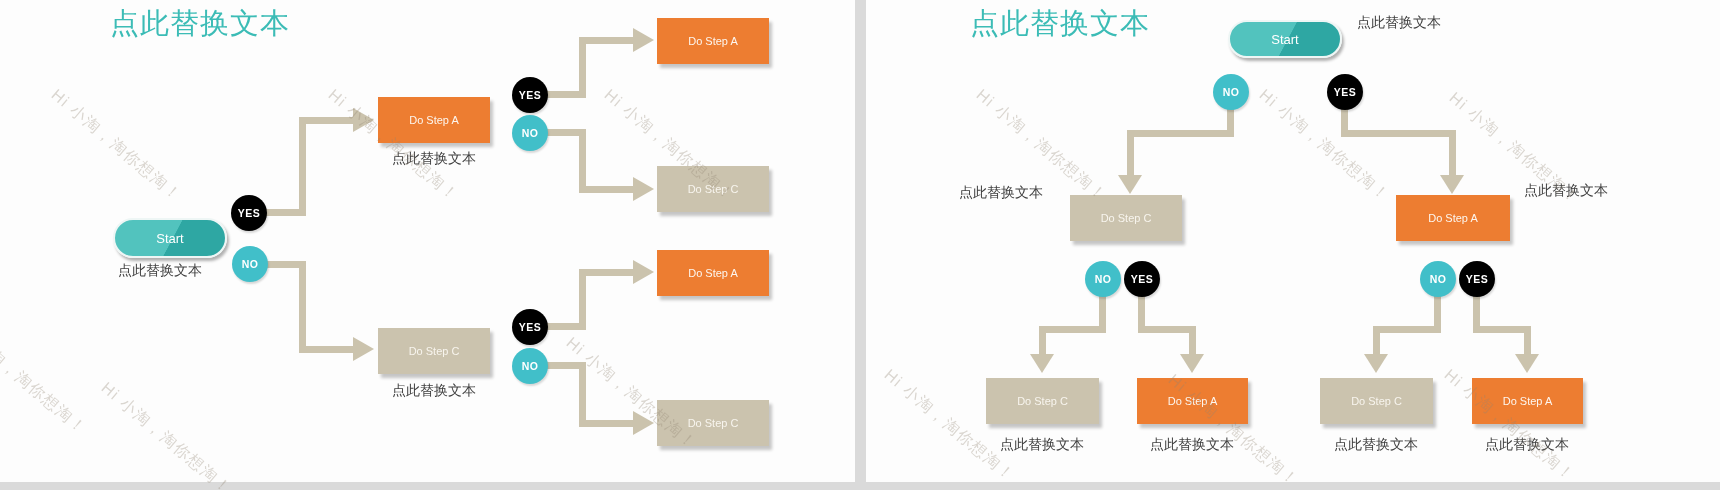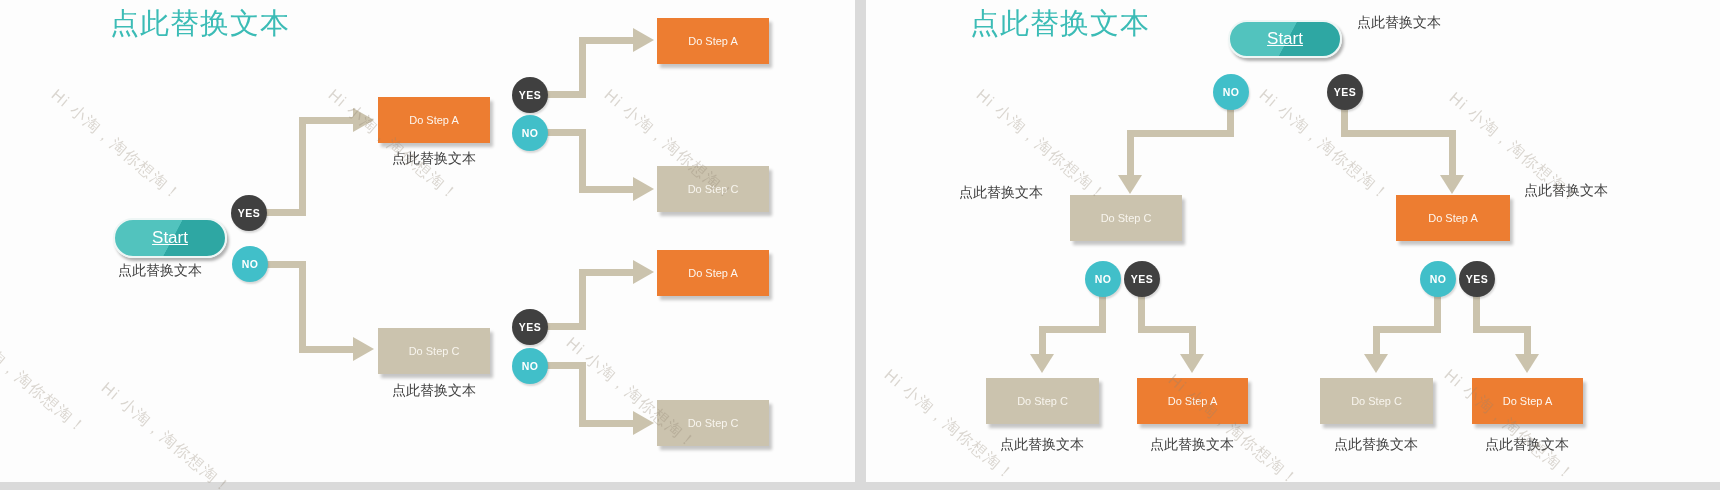--- a/index.html
+++ b/index.html
@@ -4,29 +4,29 @@
 <style>
   html,body{margin:0;padding:0;background:#ffffff;}
   .stage{position:relative;width:1720px;height:490px;overflow:hidden;background:#dadada;
          font-family:"Liberation Sans","DejaVu Sans",sans-serif;}
   .stage *{box-sizing:border-box;}
   .slide{position:absolute;top:0;height:482px;background:#fdfdfd;}
   #slide-left{left:0;width:855px;}
   #slide-right{left:866px;width:854px;}
   .title{position:absolute;margin:0;font-size:29px;font-weight:400;color:#3cbcb6;
          letter-spacing:1px;white-space:nowrap;}
-  .pill{position:absolute;border-radius:999px;color:#fff;font-size:17px;
+  .pill{position:absolute;border-radius:999px;color:#fff;font-size:13px;
         display:flex;align-items:center;justify-content:center;
         background:linear-gradient(118deg,#52c3be 0%,#52c3be 52%,#2ea7a3 52.5%);
-        border:2px solid #eef6f5;box-shadow:2px 3px 3px rgba(0,0,0,.30);z-index:2;text-decoration:underline;}
+        border:2px solid #eef6f5;box-shadow:2px 3px 3px rgba(0,0,0,.30);z-index:2;}
   .badge{position:absolute;width:36px;height:36px;border-radius:50%;color:#fff;
          font-size:10.5px;font-weight:bold;letter-spacing:.5px;
          display:flex;align-items:center;justify-content:center;
          box-shadow:1px 2px 2px rgba(0,0,0,.15);z-index:3;}
-  .badge.yes{background:#404040;}
+  .badge.yes{background:#000000;}
   .badge.no{background:#41bfc9;}
   .box{position:absolute;display:flex;align-items:center;justify-content:center;
        font-size:11px;box-shadow:3px 4px 3px rgba(0,0,0,.22);z-index:2;}
   .box.orange{background:#ed7d31;color:#fdf6ef;}
   .box.tan{background:#cbc3ae;color:#f8f5ee;}
   .conn{position:absolute;background:#cbc3ad;z-index:1;}
   .arr-r{position:absolute;width:0;height:0;border-top:12px solid transparent;
          border-bottom:12px solid transparent;border-left:21px solid #cbc3ad;z-index:1;}
   .arr-d{position:absolute;width:0;height:0;border-left:12px solid transparent;
          border-right:12px solid transparent;border-top:19px solid #cbc3ad;z-index:1;}

